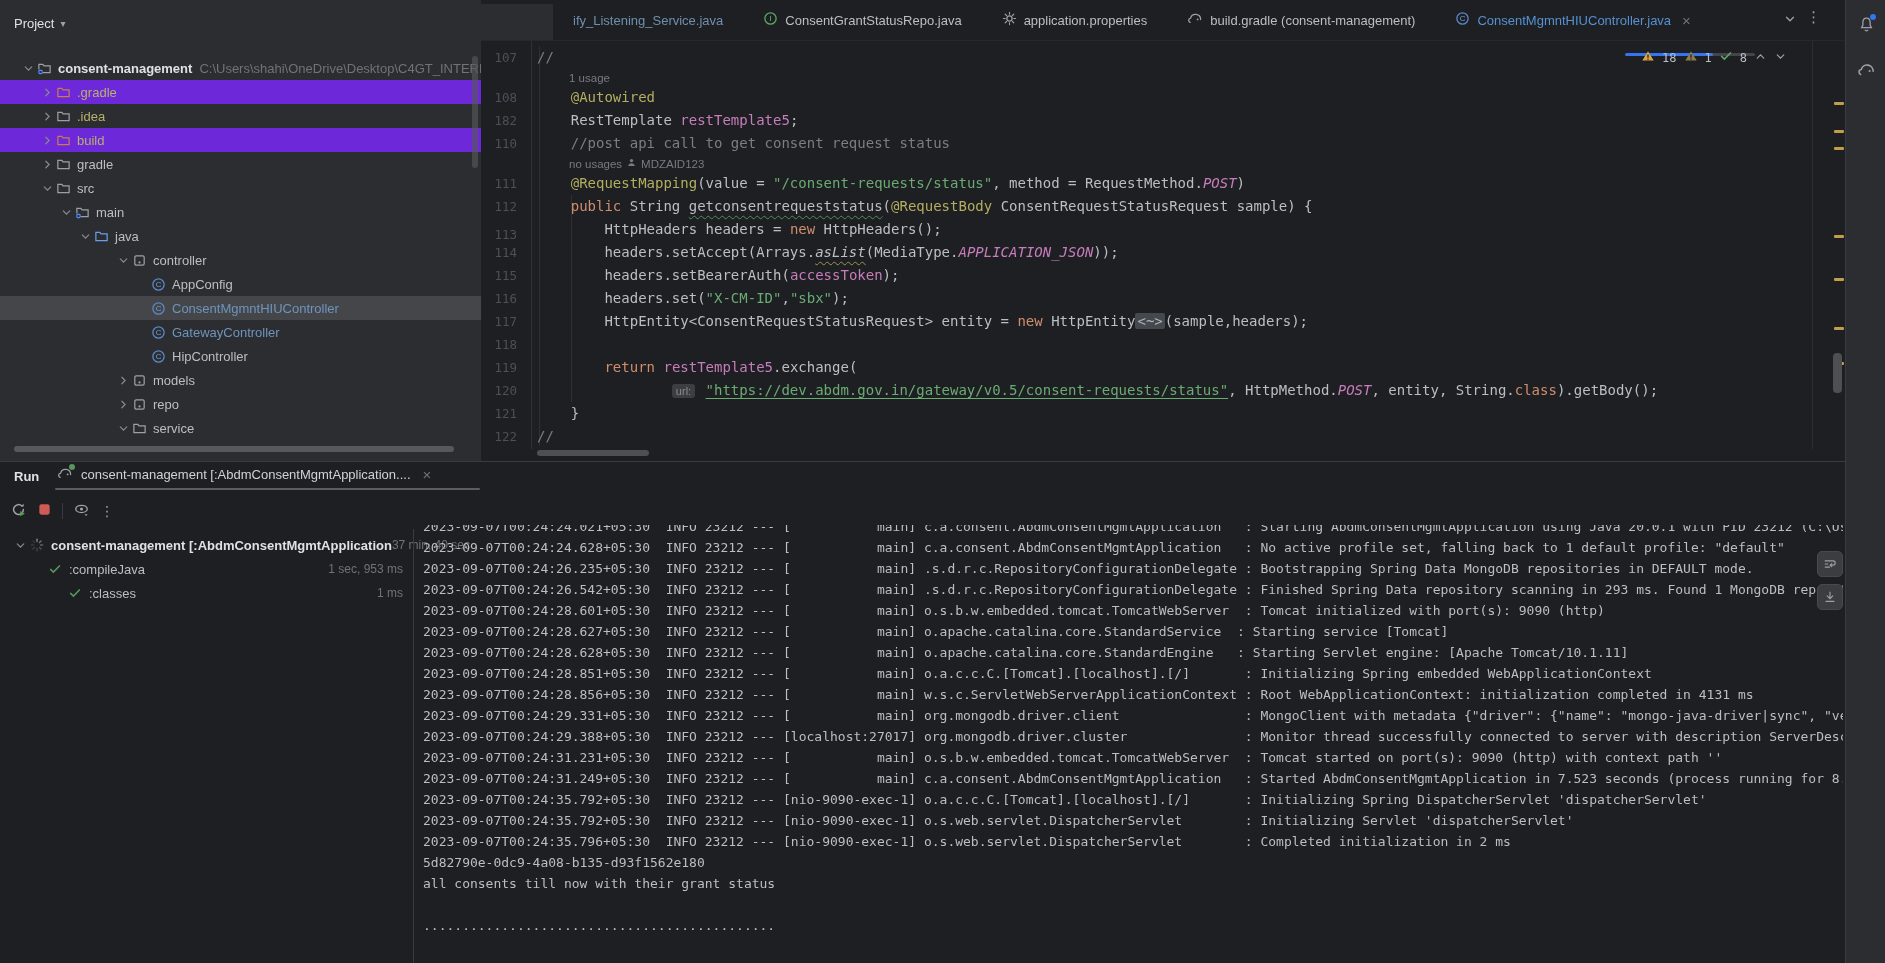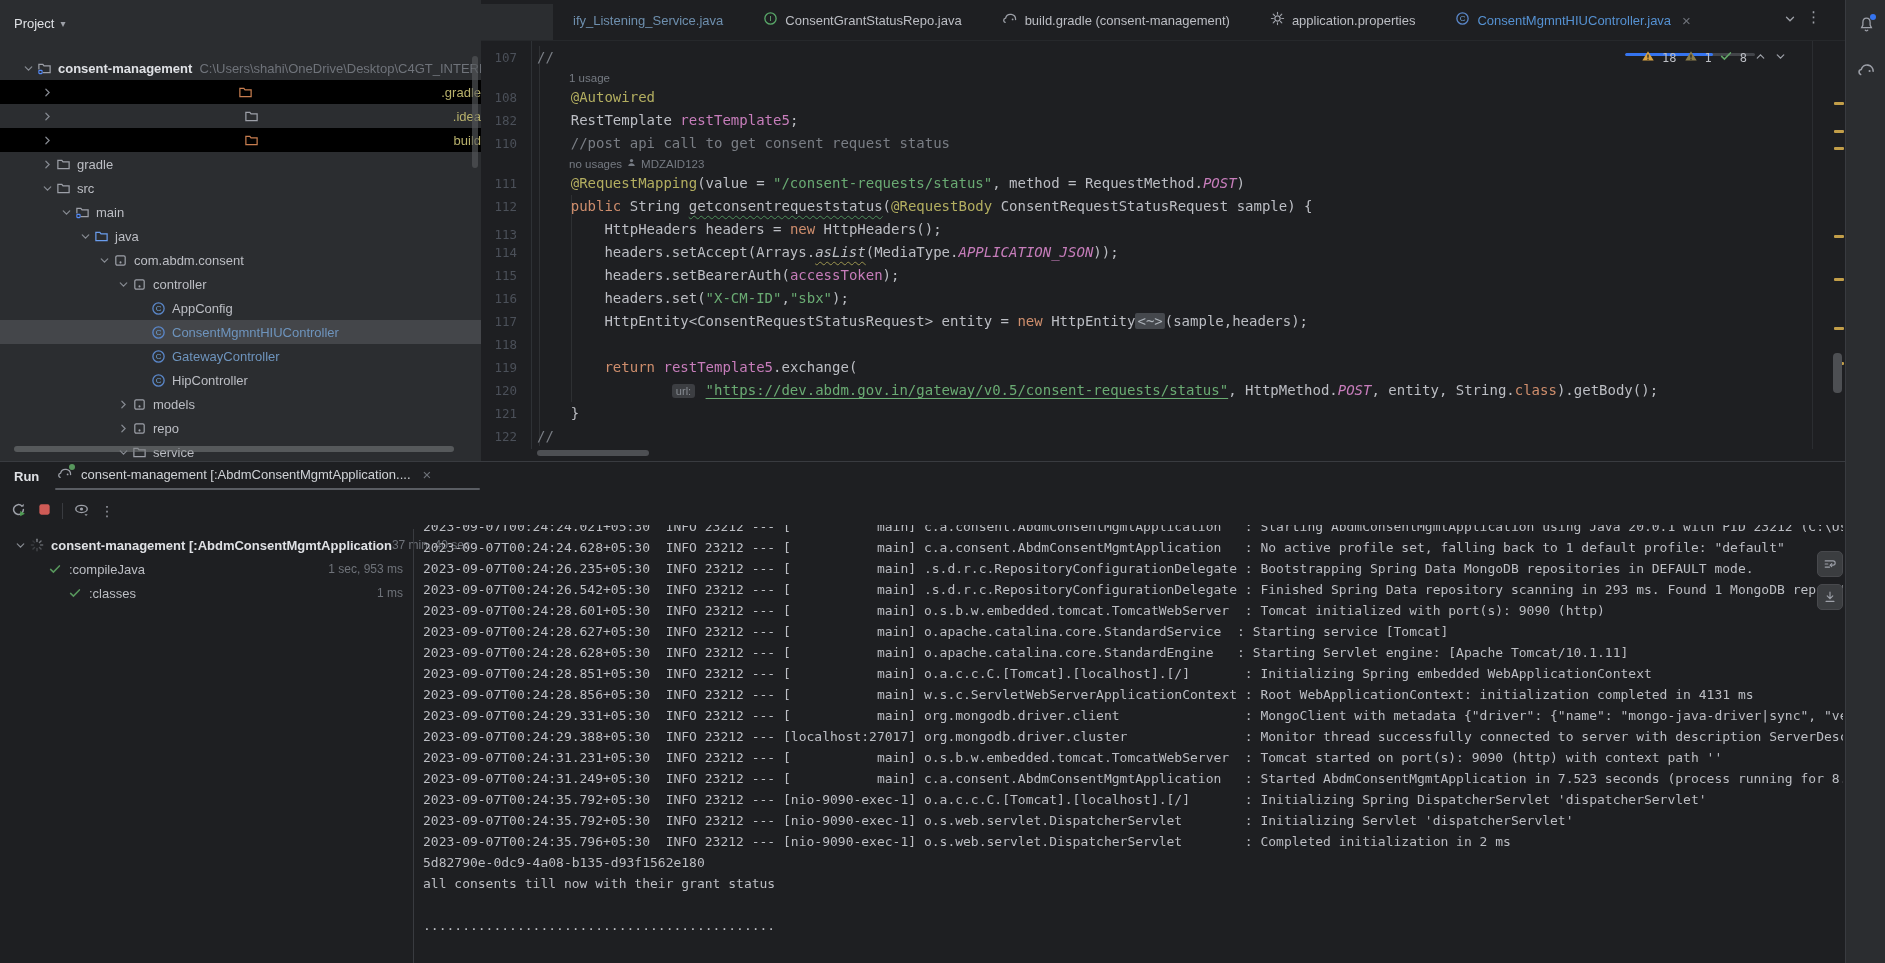--- a/index.html
+++ b/index.html
@@ -4,21 +4,21 @@
 <style>
   html,body{margin:0;padding:0;background:#191a1c;}
   #root{position:relative;width:1885px;height:963px;overflow:hidden;background:#1e1f22;
         font-family:"Liberation Sans",sans-serif;font-size:13px;color:#bcbec4;}
   .abs{position:absolute;}
   
   #project-panel{left:0;top:0;width:481px;height:461px;background:#2b2d30;border-right:1px solid #393b40;overflow:hidden;}
   #pp-header{position:absolute;left:14px;top:12px;height:22px;display:flex;align-items:center;gap:6px;color:#dfe1e5;}
   #project-tree{position:absolute;left:0;top:56px;width:100%;}
   .tr-row{height:24px;display:flex;align-items:center;white-space:nowrap;cursor:default;}
-  .tr-row.ex-bg{background:#000000;justify-content:space-between;}
+  .tr-row.ex-bg{background:#6d28d9;}
   .tr-row.sel{background:#44464a;}
   .tr-chev{width:16px;display:inline-flex;justify-content:center;color:#868a91;font-size:13px;flex:none;}
   .tr-icon{width:17px;height:16px;display:inline-flex;align-items:center;justify-content:center;margin-right:5px;flex:none;}
   .tr-label{color:#bcbec4;}
   .tr-label.bold{font-weight:bold;color:#dfe1e5;}
   .tr-label.excluded{color:#b8b16c;}
   .tr-label.modified{color:#6e94bd;}
   .tr-path{color:#6f737a;margin-left:7px;}
   .pp-vscroll{position:absolute;right:3px;top:56px;width:6px;height:112px;background:#55575a;border-radius:3px;opacity:.65;}
   .pp-hscroll{position:absolute;left:14px;top:446px;height:6px;width:440px;background:#7a7d80;border-radius:3px;opacity:.55;}
@@ -110,21 +110,21 @@
               <path d="M6 4l4 4-4 4" stroke="#868a91" stroke-width="1.5" fill="none" stroke-linecap="round"></path>
             </svg>
           </span>
           <span class="tr-icon">
             <svg width="15" height="15" viewBox="0 0 16 16">
               <path d="M2 3.5h4.2l1.3 1.8H14V12.5H2z" fill="none" stroke="#c77d4f" stroke-width="1.3"></path>
             </svg>
           </span>
           <span class="tr-label excluded">.gradle</span>
         </div>
-        <div class="tr-row" style="padding-left: 39px; justify-content: space-between;">
+        <div class="tr-row" style="padding-left: 39px;">
           <span class="tr-chev">
             <svg width="13" height="13" viewBox="0 0 16 16">
               <path d="M6 4l4 4-4 4" stroke="#868a91" stroke-width="1.5" fill="none" stroke-linecap="round"></path>
             </svg>
           </span>
           <span class="tr-icon">
             <svg width="15" height="15" viewBox="0 0 16 16">
               <path d="M2 3.5h4.2l1.3 1.8H14V12.5H2z" fill="none" stroke="#9da0a8" stroke-width="1.3"></path>
             </svg>
           </span>
@@ -189,34 +189,20 @@
             <svg width="13" height="13" viewBox="0 0 16 16">
               <path d="M4 6l4 4 4-4" stroke="#868a91" stroke-width="1.5" fill="none" stroke-linecap="round"></path>
             </svg>
           </span>
           <span class="tr-icon">
             <svg width="15" height="15" viewBox="0 0 16 16">
               <path d="M2 3.5h4.2l1.3 1.8H14V12.5H2z" fill="none" stroke="#6a9ded" stroke-width="1.3"></path>
             </svg>
           </span>
           <span class="tr-label">java</span>
-        </div>
-        <div class="tr-row" style="padding-left: 96px;">
-          <span class="tr-chev">
-            <svg width="13" height="13" viewBox="0 0 16 16">
-              <path d="M4 6l4 4 4-4" stroke="#868a91" stroke-width="1.5" fill="none" stroke-linecap="round"></path>
-            </svg>
-          </span>
-          <span class="tr-icon">
-            <svg width="15" height="15" viewBox="0 0 16 16">
-              <rect x="3" y="3" width="10" height="10" rx="1.5" fill="none" stroke="#9da0a8" stroke-width="1.3"></rect>
-              <circle cx="8" cy="10" r="1.1" fill="#9da0a8"></circle>
-            </svg>
-          </span>
-          <span class="tr-label">com.abdm.consent</span>
         </div>
         <div class="tr-row" style="padding-left: 115px;">
           <span class="tr-chev">
             <svg width="13" height="13" viewBox="0 0 16 16">
               <path d="M4 6l4 4 4-4" stroke="#868a91" stroke-width="1.5" fill="none" stroke-linecap="round"></path>
             </svg>
           </span>
           <span class="tr-icon">
             <svg width="15" height="15" viewBox="0 0 16 16">
               <rect x="3" y="3" width="10" height="10" rx="1.5" fill="none" stroke="#9da0a8" stroke-width="1.3"></rect>
@@ -319,32 +305,32 @@
             <span class="t-label">ify_Listening_Service.java</span>
           </div>
           <div class="ed-tab">
             <span><svg width="15" height="15" viewBox="0 0 16 16">
                 <circle cx="8" cy="8" r="6" fill="none" stroke="#59a869" stroke-width="1.4"></circle>
                 <text x="8" y="11" font-size="8.5" fill="#6cbd7e" text-anchor="middle" font-family="Liberation Sans,sans-serif">I</text>
               </svg></span>
             <span class="t-label">ConsentGrantStatusRepo.java</span>
           </div>
           <div class="ed-tab">
+            <span><svg width="15" height="15" viewBox="0 0 16 16">
+                <circle cx="8" cy="8" r="2.8" fill="none" stroke="#9da0a8" stroke-width="1.3"></circle>
+                <path d="M8 1.5v2M8 12.5v2M1.5 8h2M12.5 8h2M3.4 3.4l1.4 1.4M11.2 11.2l1.4 1.4M12.6 3.4l-1.4 1.4M4.8 11.2l-1.4 1.4" stroke="#9da0a8" stroke-width="1.2" stroke-linecap="round"></path>
+              </svg></span>
+            <span class="t-label">application.properties</span>
+          </div>
+          <div class="ed-tab">
             <span><svg width="16" height="16" viewBox="0 0 16 16">
                 <path d="M13.6 8.6a5.1 5.1 0 0 0-10-1.5c-1.1.2-1.9 1.1-1.9 2.2 0 1 .6 1.8 1.4 2.1" fill="none" stroke="#9da0a8" stroke-width="1.3" stroke-linecap="round"></path>
                 <circle cx="10.6" cy="8.4" r=".9" fill="#9da0a8"></circle>
               </svg></span>
             <span class="t-label">build.gradle (consent-management)</span>
-          </div>
-          <div class="ed-tab">
-            <span><svg width="15" height="15" viewBox="0 0 16 16">
-                <circle cx="8" cy="8" r="2.8" fill="none" stroke="#9da0a8" stroke-width="1.3"></circle>
-                <path d="M8 1.5v2M8 12.5v2M1.5 8h2M12.5 8h2M3.4 3.4l1.4 1.4M11.2 11.2l1.4 1.4M12.6 3.4l-1.4 1.4M4.8 11.2l-1.4 1.4" stroke="#9da0a8" stroke-width="1.2" stroke-linecap="round"></path>
-              </svg></span>
-            <span class="t-label">application.properties</span>
           </div>
           <div class="ed-tab modified active">
             <span><svg width="15" height="15" viewBox="0 0 16 16">
                 <circle cx="8" cy="8" r="6" fill="none" stroke="#5a87c9" stroke-width="1.4"></circle>
                 <text x="8" y="11" font-size="8.5" fill="#6fa3d9" text-anchor="middle" font-family="Liberation Sans,sans-serif">C</text>
               </svg></span>
             <span class="t-label">ConsentMgmntHIUController.java</span>
             <span class="t-close">×</span>
           </div>
         </div>

